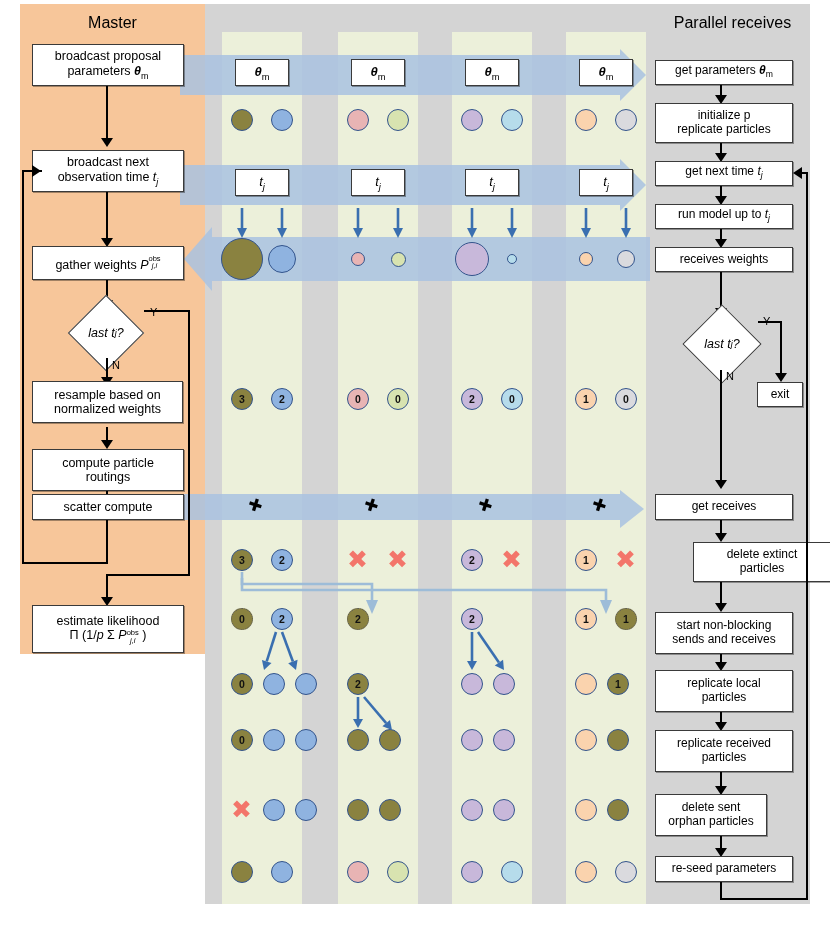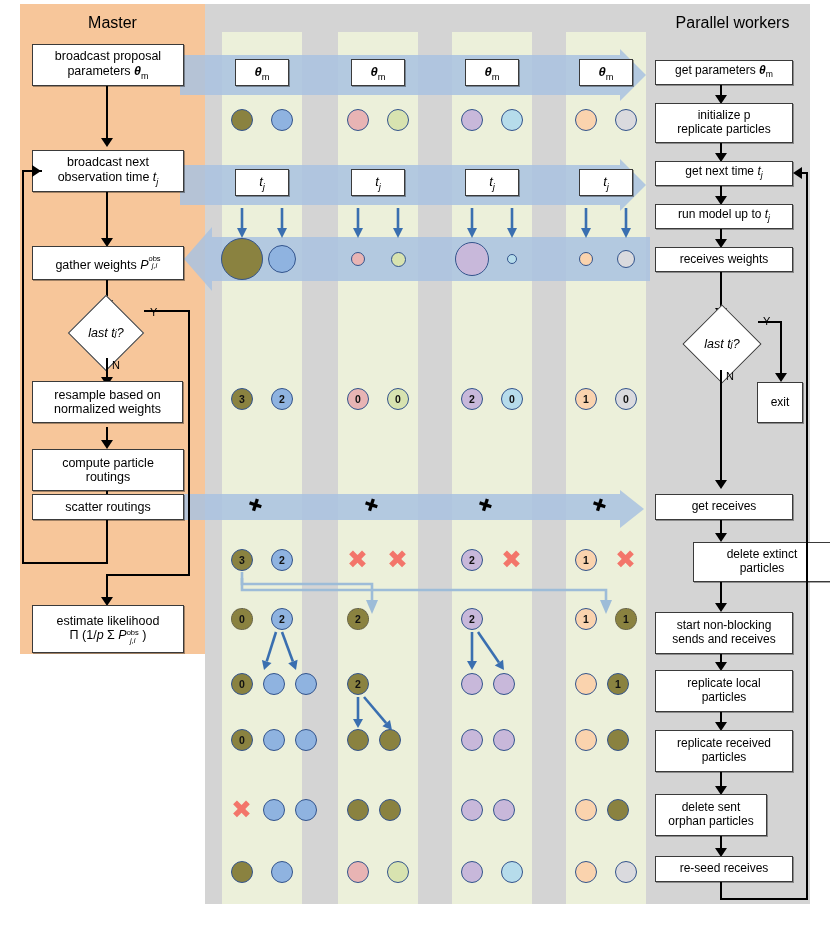--- a/index.html
+++ b/index.html
@@ -77,21 +77,21 @@
 
 <div class="abs" id="workers-panel"></div>
 <div class="abs" id="master-panel"></div>
 
 <div class="col-band" style="left:222px"></div>
 <div class="col-band" style="left:338px"></div>
 <div class="col-band" style="left:452px"></div>
 <div class="col-band" style="left:566px"></div>
 
 <div class="panel-title" style="left:20px;top:14px;width:185px">Master</div>
-<div class="panel-title" style="left:645px;top:14px;width:175px">Parallel workers</div>
+<div class="panel-title" style="left:645px;top:14px;width:175px">Parallel receives</div>
 
 <div class="bband" style="left:180px;top:55px;width:440px;height:40px"></div>
 <div class="bhead-r" style="left:620px;top:49px"></div>
 
 <div class="bband" style="left:180px;top:165px;width:440px;height:40px"></div>
 <div class="bhead-r" style="left:620px;top:159px"></div>
 
 <div class="bband" style="left:212px;top:237px;width:438px;height:44px"></div>
 <div class="bhead-l" style="left:184px;top:227px"></div>
 
@@ -132,21 +132,21 @@
 <div class="vline" style="left:106px;top:427px;height:16px"></div>
 <div class="arrowdown" style="left:101px;top:440px"></div>
 
 <div class="fbox" style="left:32px;top:449px;width:152px;height:42px">
   <span>compute particle<br>routings</span>
 </div>
 <div class="vline" style="left:106px;top:491px;height:13px"></div>
 <div class="arrowdown" style="left:101px;top:500px"></div>
 
 <div class="fbox" style="left:32px;top:494px;width:152px;height:26px">
-  <span>scatter routings</span>
+  <span>scatter compute</span>
 </div>
 
 <div class="vline" style="left:106px;top:520px;height:44px"></div>
 <div class="hline" style="left:22px;top:562px;width:86px"></div>
 <div class="vline" style="left:22px;top:172px;height:392px"></div>
 <div class="hline" style="left:22px;top:170px;width:20px"></div>
 <div class="arrowright" style="left:32px;top:165px"></div>
 
 <div class="hline" style="left:144px;top:310px;width:46px"></div>
 <div class="vline" style="left:188px;top:310px;height:266px"></div>
@@ -192,21 +192,21 @@
 <div class="diamond" style="left:684px;top:318px;width:76px;height:52px">
   <div class="dshape" style="width:56px;height:56px;margin:-2px 0 0 10px"></div>
   <div class="dtext"><span class="it">last t</span><sub class="it">j</sub>?</div>
 </div>
 <div class="ylabel" style="left:763px;top:315px">Y</div>
 <div class="nlabel" style="left:726px;top:370px">N</div>
 
 <div class="hline" style="left:758px;top:321px;width:24px"></div>
 <div class="vline" style="left:780px;top:321px;height:55px"></div>
 <div class="arrowdown" style="left:775px;top:373px"></div>
-<div class="fbox small" style="left:757px;top:382px;width:46px;height:41px">
+<div class="fbox small" style="left:757px;top:382px;width:46px;height:25px">
   <span>exit</span>
 </div>
 
 <div class="vline" style="left:720px;top:370px;height:114px"></div>
 <div class="arrowdown" style="left:715px;top:480px"></div>
 
 <div class="fbox small" style="left:655px;top:494px;width:138px;height:26px">
   <span>get receives</span>
 </div>
 <div class="vline" style="left:720px;top:520px;height:16px"></div>
@@ -236,21 +236,21 @@
 <div class="vline" style="left:720px;top:772px;height:18px"></div>
 <div class="arrowdown" style="left:715px;top:786px"></div>
 
 <div class="fbox small" style="left:655px;top:794px;width:112px;height:42px">
   <span>delete sent<br>orphan particles</span>
 </div>
 <div class="vline" style="left:720px;top:836px;height:16px"></div>
 <div class="arrowdown" style="left:715px;top:848px"></div>
 
 <div class="fbox small" style="left:655px;top:856px;width:138px;height:26px">
-  <span>re-seed receives</span>
+  <span>re-seed parameters</span>
 </div>
 
 <div class="vline" style="left:720px;top:882px;height:18px"></div>
 <div class="hline" style="left:720px;top:898px;width:88px"></div>
 <div class="vline" style="left:806px;top:172px;height:728px"></div>
 <div class="hline" style="left:802px;top:172px;width:6px"></div>
 <div class="arrowleft" style="left:793px;top:167px"></div>
 
 <div id="columns-layer">
     <div class="tbox" style="left:235px;top:59px;width:54px;height:27px;">

